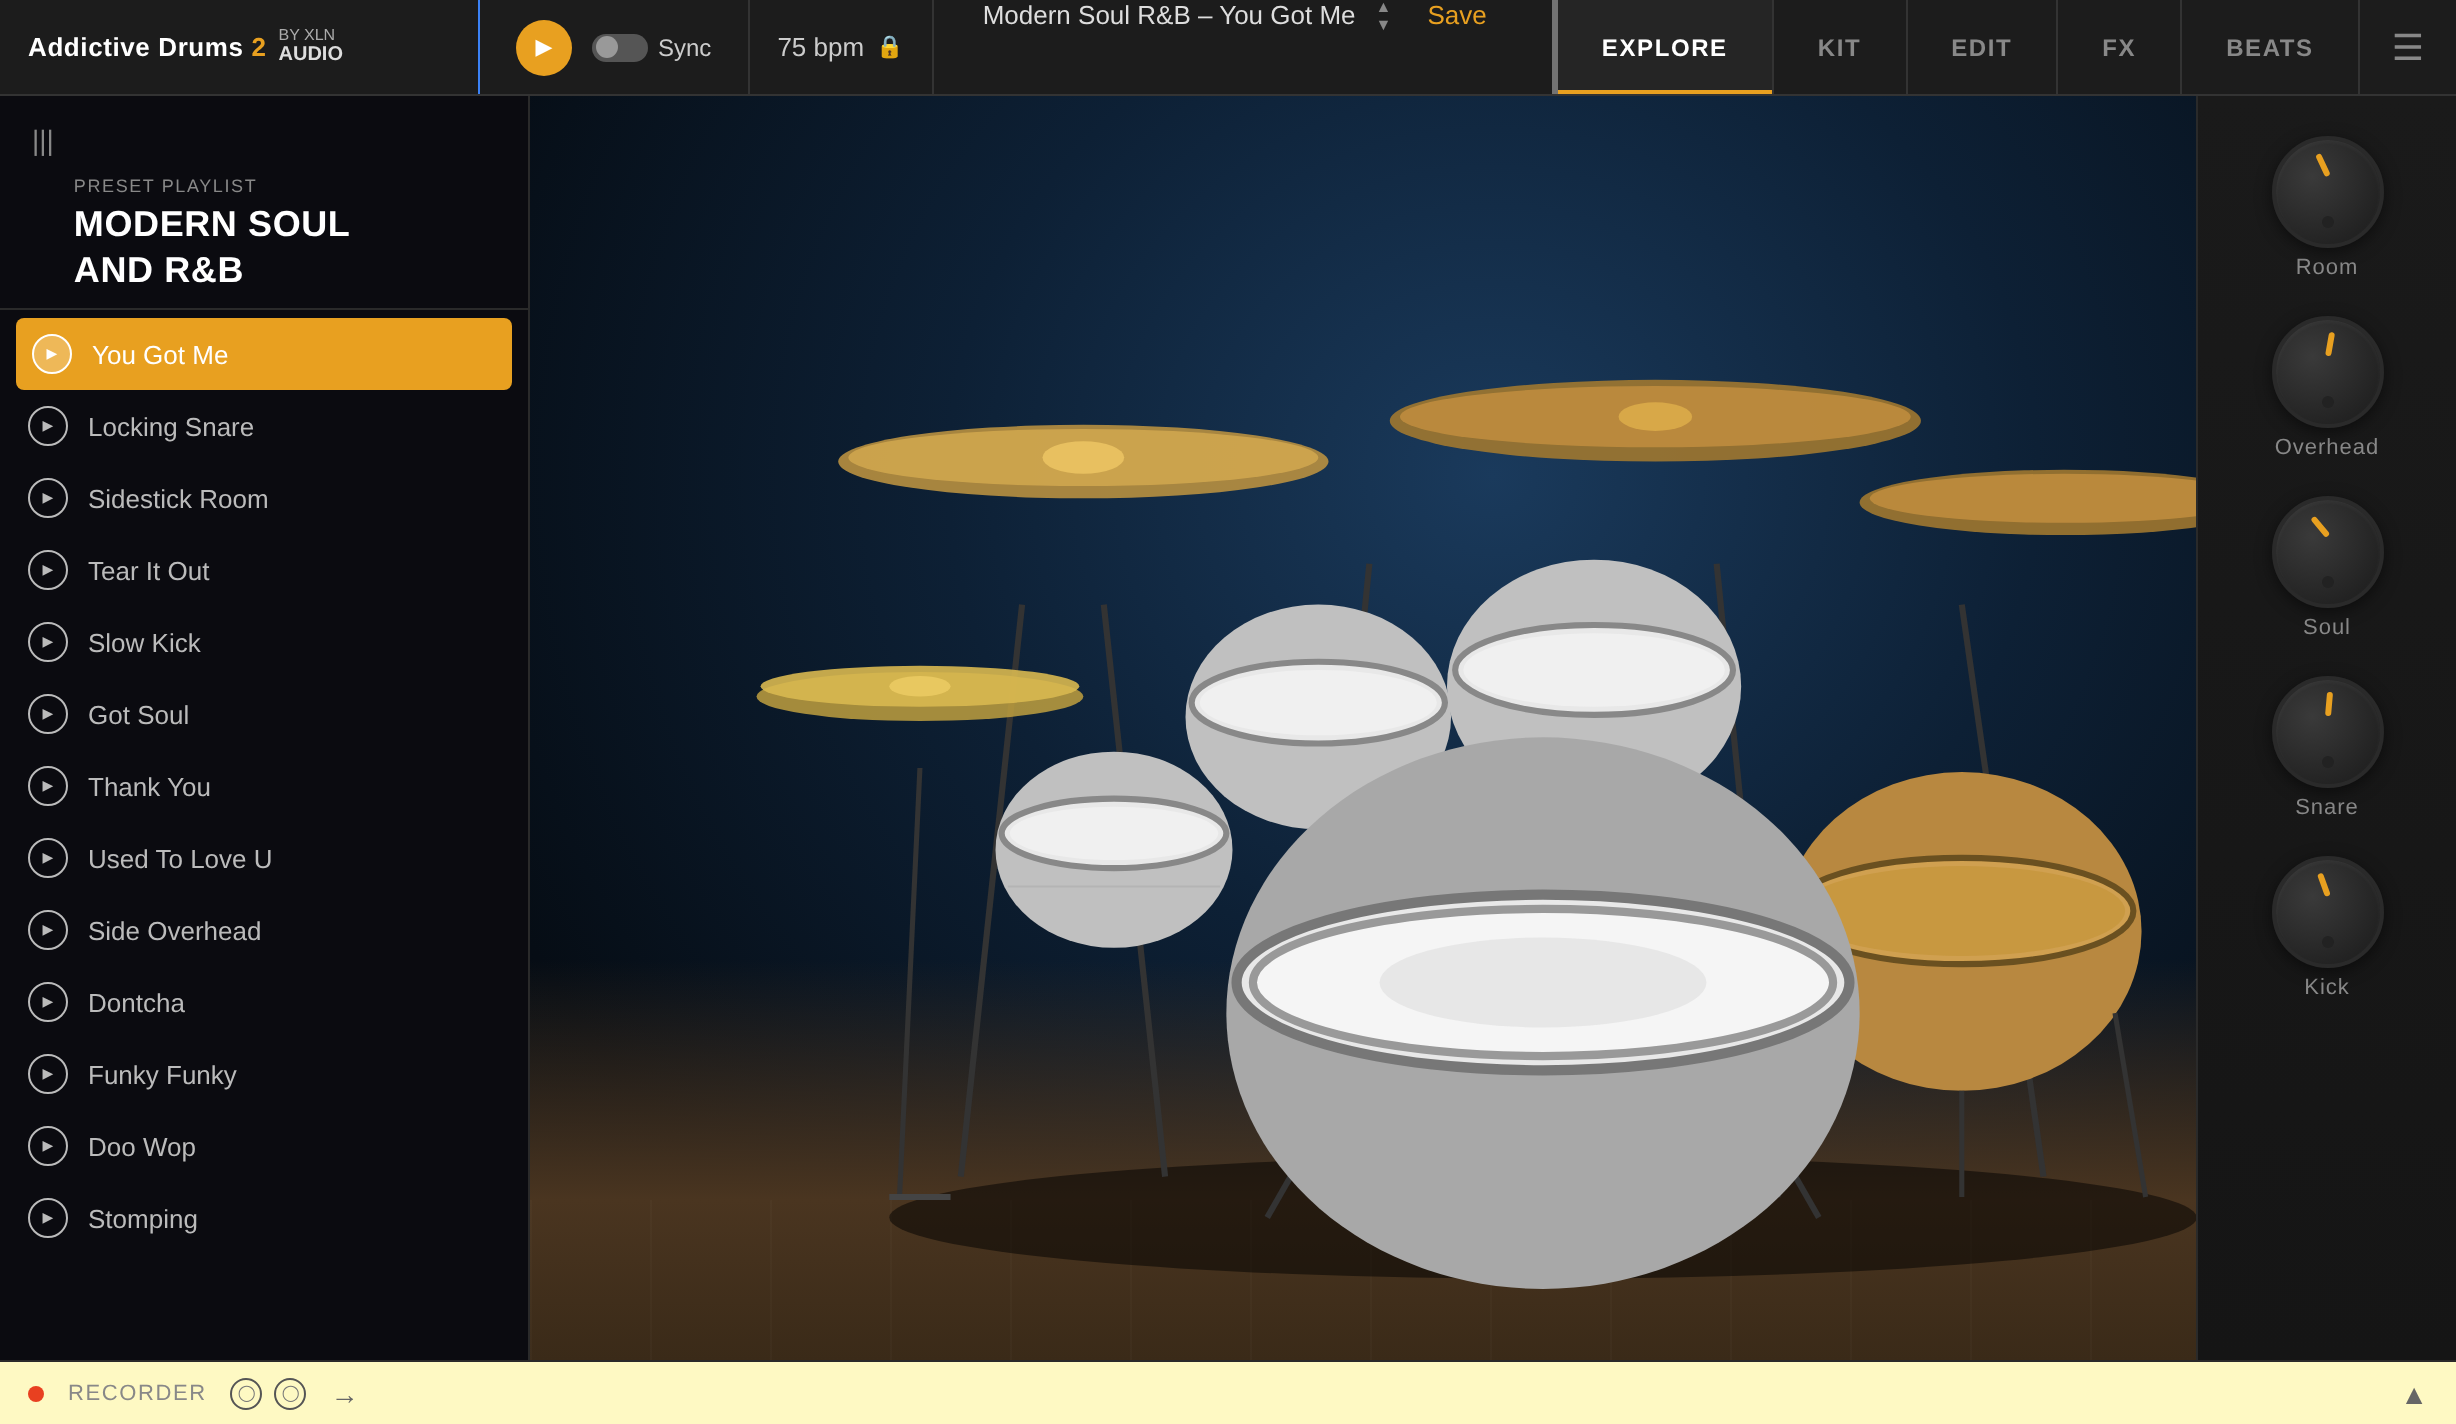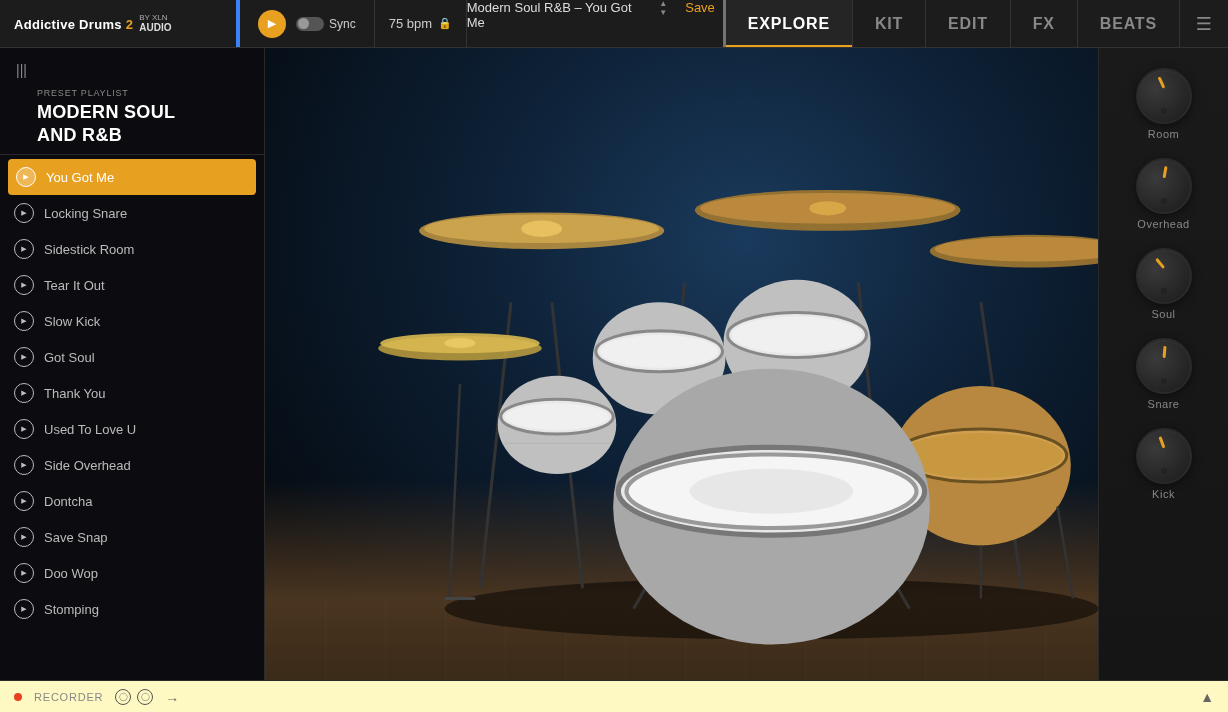--- a/index.html
+++ b/index.html
@@ -20,21 +20,21 @@
       background: #1c1c1c;
       border-bottom: 1px solid #333;
       position: relative;
       z-index: 10;
     }
     .logo-area {
       display: flex;
       align-items: center;
       width: 240px;
       padding: 0 14px;
-      border-right: 4px solid #3b82f6;
+      border-right: 1px solid #3b82f6;
       height: 100%;
     }
     .logo-text {
       font-size: 13px;
       font-weight: 700;
       color: #fff;
       letter-spacing: 0.3px;
     }
     .logo-text span {
       color: #e8a020;
@@ -145,21 +145,21 @@
     }
 
     .nav-tabs {
       display: flex;
       height: 100%;
     }
     .nav-tab {
       display: flex;
       align-items: center;
       padding: 0 22px;
-      font-size: 16px;
+      font-size: 12px;
       font-weight: 600;
       letter-spacing: 0.8px;
       color: #888;
       cursor: pointer;
       border-right: 1px solid #333;
       text-transform: uppercase;
       position: relative;
     }
     .nav-tab.active {
       color: #fff;
@@ -523,21 +523,21 @@
         <div class="playlist-item">
       <div class="play-circle">▶</div>
       <span>Side Overhead</span>
     </div>
         <div class="playlist-item">
       <div class="play-circle">▶</div>
       <span>Dontcha</span>
     </div>
         <div class="playlist-item">
       <div class="play-circle">▶</div>
-      <span>Save Snap</span>
+      <span>Funky Funky</span>
     </div>
         <div class="playlist-item">
       <div class="play-circle">▶</div>
       <span>Doo Wop</span>
     </div>
         <div class="playlist-item">
       <div class="play-circle">▶</div>
       <span>Stomping</span>
     </div>
       </div>

